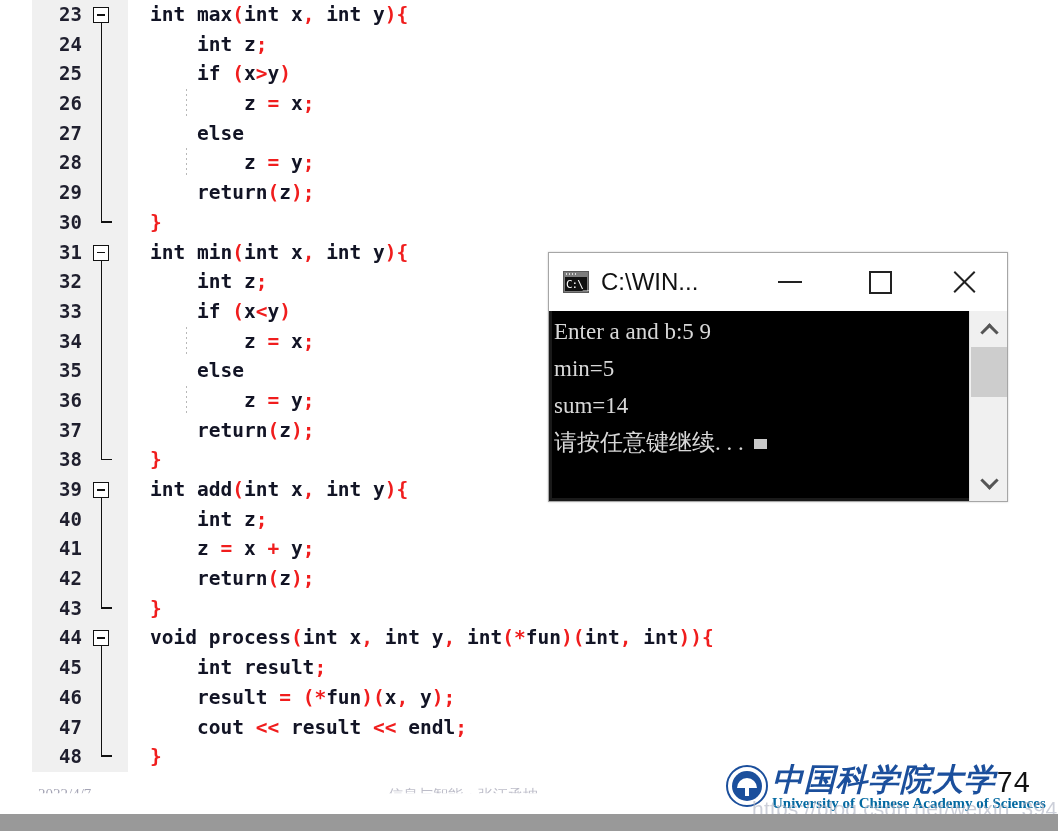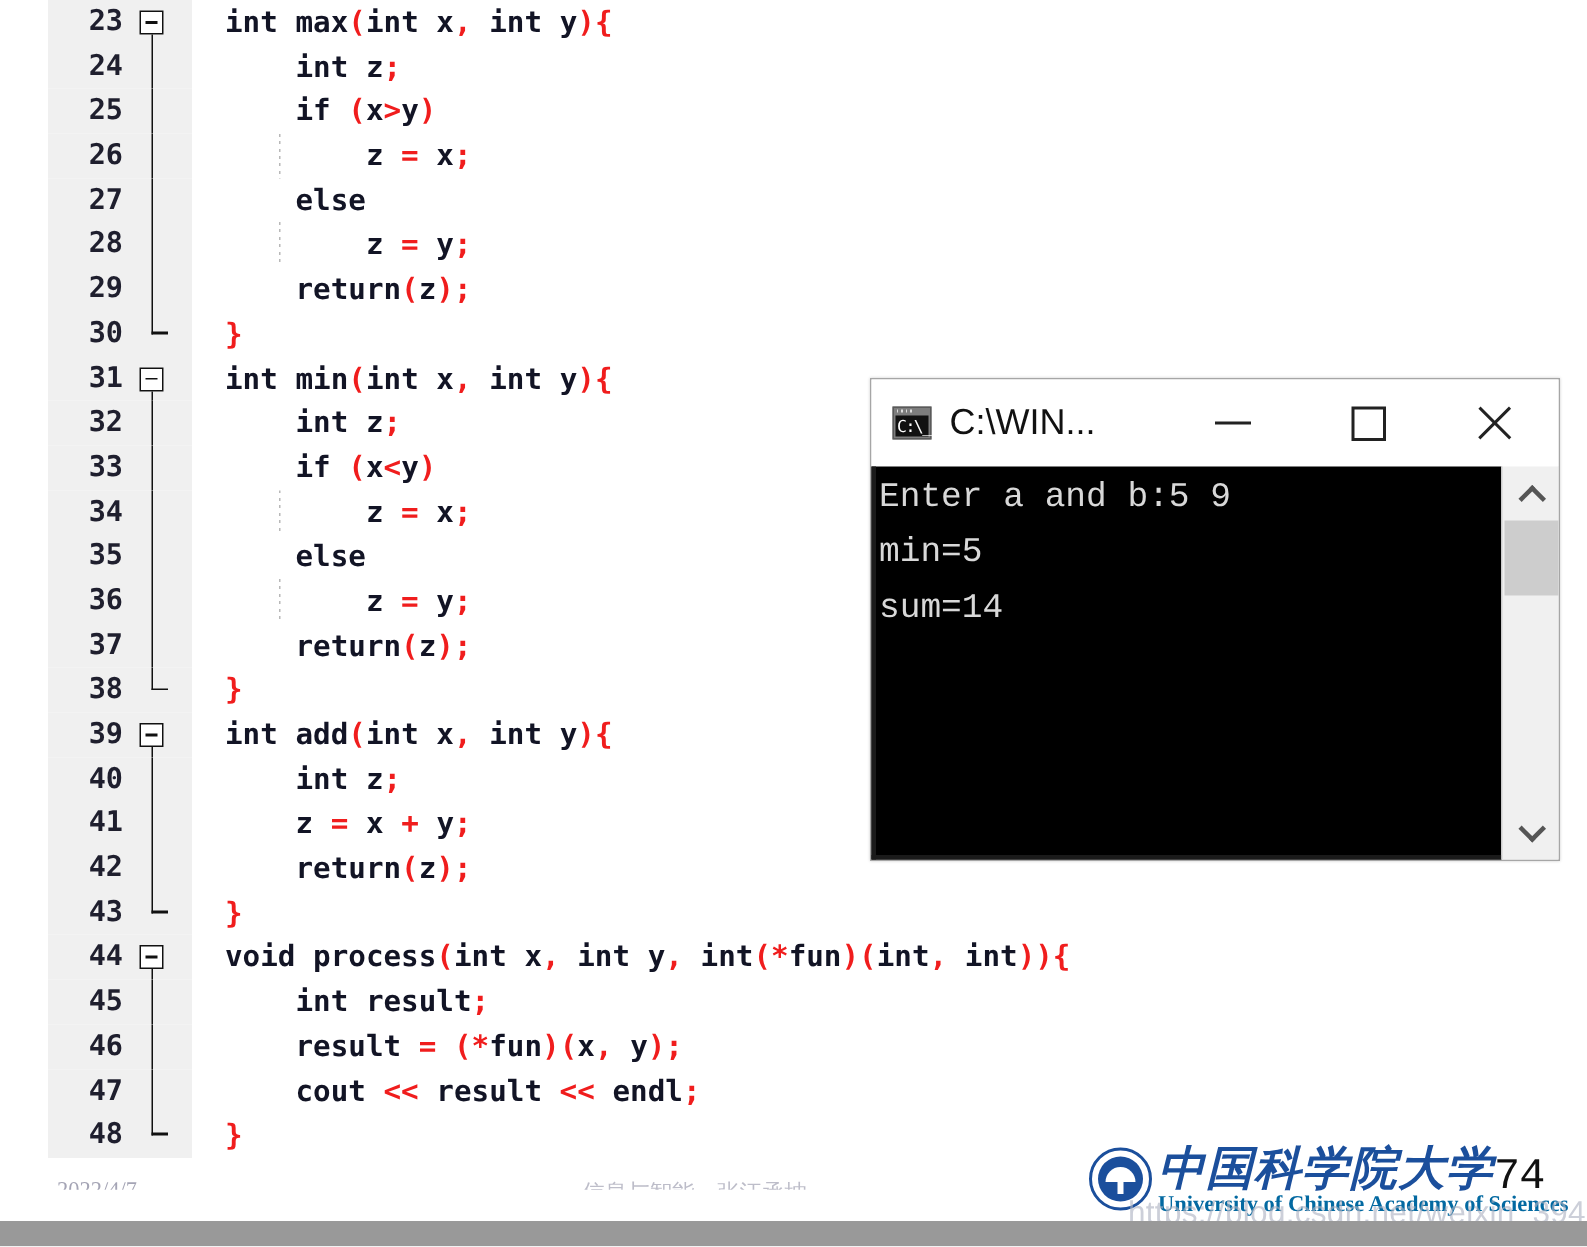--- a/index.html
+++ b/index.html
@@ -111,22 +111,22 @@
     height: 29.7px;
     background: repeating-linear-gradient(
       to bottom, #b8b8b8 0px, #b8b8b8 2px, transparent 2px, transparent 5px);
   }
   .pun  { color: #f01d1d; }
   .plain{ color: #121425; }
 
   
   #console-window {
     position: absolute;
-    left: 580px; top: 252px;
-    width: 460px; height: 322px;
+    left: 548px; top: 252px;
+    width: 460px; height: 250px;
     background: #ffffff;
     border: 1px solid #a6a6a6;
     box-shadow: 0 0 2px rgba(0,0,0,0.20);
   }
   #console-titlebar {
     position: relative;
     height: 58px;
     background: #ffffff;
     display: flex;
     align-items: center;
@@ -200,21 +200,21 @@
     position: absolute;
     left: 0; right: 0; top: 58px; bottom: 0;
     display: flex;
   }
   #console-screen {
     flex: 1 1 auto;
     background: #000000;
     border-left: 3px solid #1a1a1a;
     border-bottom: 3px solid #1a1a1a;
     padding: 2px 0 0 2px;
-    font-family: Liberation Mono, monospace;
+    font-family: Liberation Serif, serif;
     font-size: 23px;
     line-height: 37px;
     color: #d8d8d8;
     overflow: hidden;
     white-space: pre;
   }
   .cline { position: relative; height: 37px; }
   .cursor-blk {
     display: inline-block;
     width: 13px; height: 10px;
@@ -371,21 +371,21 @@
       </div>
       <div class="wbtn" id="btn-max">
         <div class="glyph-max"></div>
       </div>
       <div class="wbtn" id="btn-close">
         <div class="glyph-close"></div>
       </div>
     </div>
 
     <div id="console-body">
-      <div id="console-screen"><div class="cline"><span>Enter a and b:5 9</span></div><div class="cline"><span>min=5</span></div><div class="cline"><span>sum=14</span></div></div>
+      <div id="console-screen"><div class="cline"><span>Enter a and b:5 9</span></div><div class="cline"><span>min=5</span></div><div class="cline"><span>sum=14</span></div><div class="cline"><span>请按任意键继续. . .</span><span class="cursor-blk"></span></div></div>
       <div id="console-scrollbar">
         <div class="sb-arrow" id="sb-up">
           <div class="chev up"></div>
         </div>
         <div id="sb-thumb"></div>
         <div class="sb-arrow" id="sb-down">
           <div class="chev down"></div>
         </div>
       </div>
     </div>

